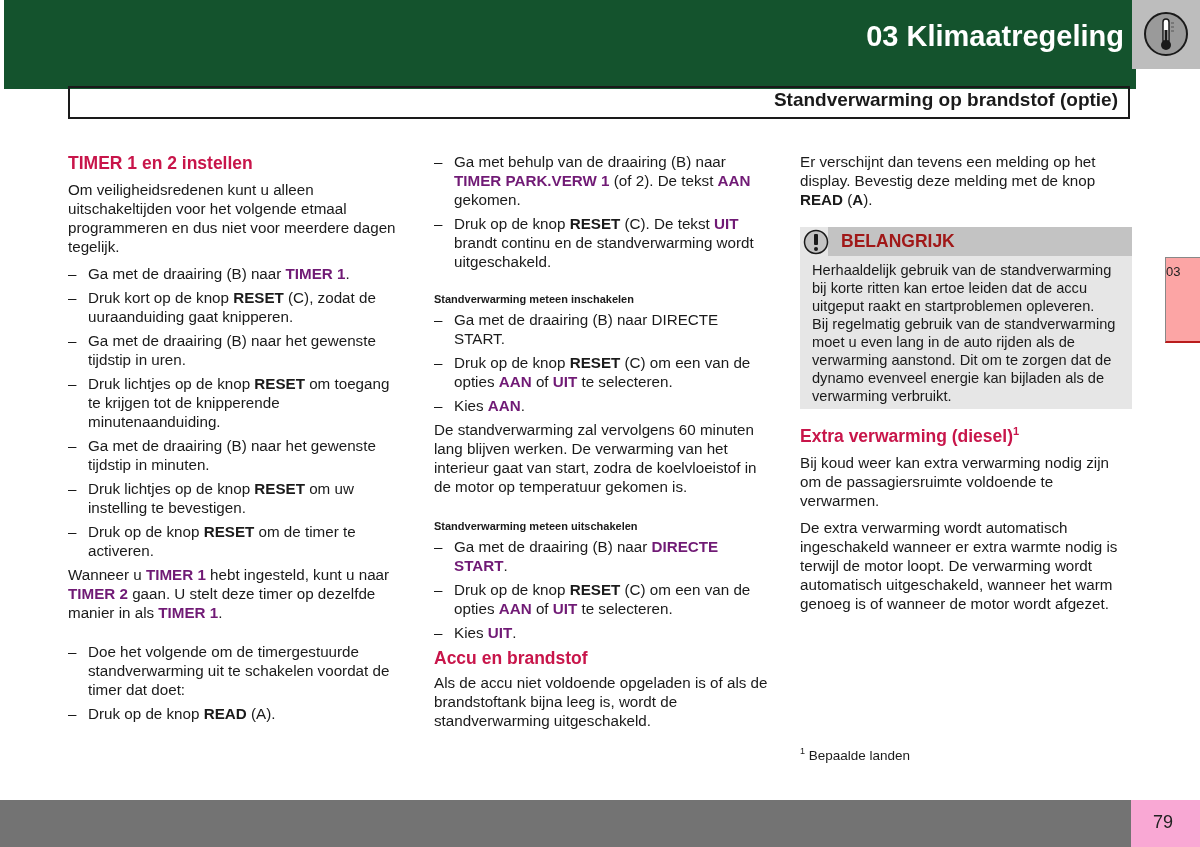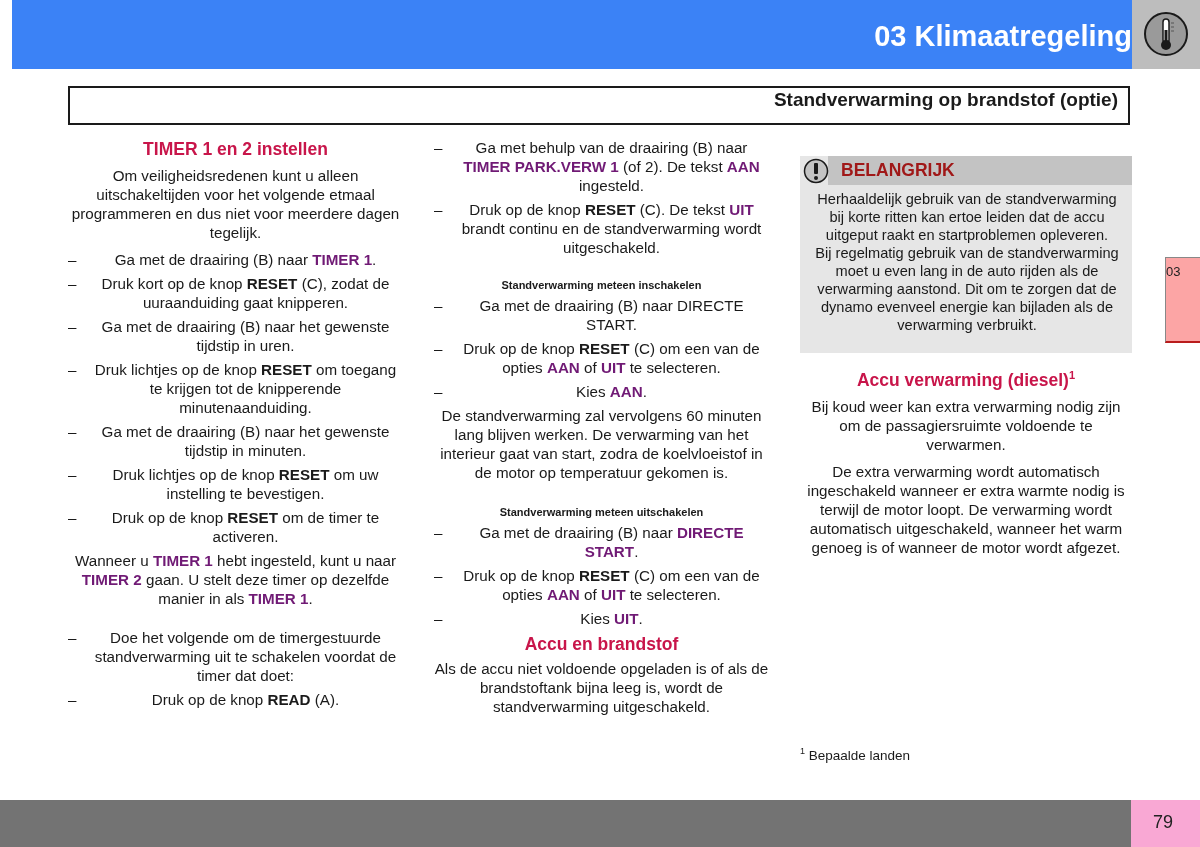--- a/index.html
+++ b/index.html
@@ -1,40 +1,40 @@
 <!DOCTYPE html>
 <html><head>
 <meta charset="utf-8">
 <style>
   html, body { margin:0; padding:0; }
   body { width:1200px; height:847px; position:relative; background:#ffffff; overflow:hidden;
          font-family:"Liberation Sans", sans-serif; color:#1a1a1a; }
-  .topbar { position:absolute; left:12px; top:0; width:1132px; height:69px; background:#3b82f6; }
+  .topbar { position:absolute; left:4px; top:0; width:1132px; height:89px; background:#14532d; }
   .topbar-title { position:absolute; right:12px; top:20px; font-size:29px; font-weight:bold; color:#ffffff; }
   .icon-box { position:absolute; left:1132px; top:0; width:68px; height:69px; background:#bdbdbd; }
   .icon-box svg { position:absolute; left:10px; top:10px; }
-  .section-box { position:absolute; left:68px; top:86px; width:1062px; height:39px; border:2px solid #1a1a1a; box-sizing:border-box; }
+  .section-box { position:absolute; left:68px; top:86px; width:1062px; height:33px; border:2px solid #1a1a1a; box-sizing:border-box; }
   .section-title { position:absolute; right:10px; top:1px; font-size:19px; font-weight:bold; color:#1a1a1a; }
-  .col { position:absolute; top:138px; font-size:15.2px; line-height:19px;text-align:center; }
+  .col { position:absolute; top:152px; font-size:15.2px; line-height:19px; }
   .c1 { left:68px; width:335px; }
   .c2 { left:434px; width:335px; }
   .c3 { left:800px; width:332px; }
   .h-red { color:#c8154a; font-weight:bold; font-size:17.5px; margin:0 0 6px 0; line-height:22px; }
   .h-bold { font-weight:bold; font-size:11px; margin:0; line-height:21px; }
   p { margin:0 0 8px 0; }
   .li { position:relative; padding-left:20px; margin-bottom:5px; }
   .li .dash { position:absolute; left:0; top:0; }
   .g { color:#701a75; font-weight:bold; }
   b { font-weight:bold; }
   .warn { margin-top:18px; background:#e6e6e6; width:332px; }
   .warn-head { position:relative; height:29px;margin-top:15px; }
   .warn-head .bar { position:absolute; left:28px; top:0; right:0; height:29px; background:#c3c3c3; }
   .warn-head .title { position:absolute; left:41px; top:5px; font-size:17.5px; font-weight:bold; color:#a01818; }
   .warn-head svg { position:absolute; left:3px; top:2px; }
-  .warn-body { padding:5px 10px 19px 12px; font-size:14.6px; line-height:18px; }
+  .warn-body { padding:5px 10px 4px 12px; font-size:14.6px; line-height:18px; }
   .sidetab { position:absolute; left:1165px; top:257px; width:49px; height:86px; background:#fca5a5; border-left:1px solid #888; border-top:1px solid #888; border-bottom:2px solid #b91c1c; box-sizing:border-box; }
   .sidetab span { position:absolute; left:0; top:6px; font-size:13px; color:#222; }
   .footnote { position:absolute; left:800px; top:746px; font-size:13.5px; }
   .footnote sup { font-size:9px; }
   .bottombar { position:absolute; left:0; top:800px; width:1131px; height:47px; background:#737373; }
   .pagebox { position:absolute; left:1131px; top:800px; width:69px; height:47px; background:#f9a8d4; }
   .pagebox span { position:absolute; left:22px; top:12px; font-size:18px; color:#222; }
   sup.s { font-size:11px; vertical-align:super; line-height:0; }
 </style>
 </head>
@@ -68,52 +68,53 @@
   <div class="li"><span class="dash">–</span><span>Druk lichtjes op de knop </span><b>RESET</b><span> om toegang te krijgen tot de knipperende minutenaanduiding.</span></div>
   <div class="li"><span class="dash">–</span><span>Ga met de draairing (B) naar het gewenste tijdstip in minuten.</span></div>
   <div class="li"><span class="dash">–</span><span>Druk lichtjes op de knop </span><b>RESET</b><span> om uw instelling te bevestigen.</span></div>
   <div class="li"><span class="dash">–</span><span>Druk op de knop </span><b>RESET</b><span> om de timer te activeren.</span></div>
   <p style="margin-bottom:20px;"><span>Wanneer u </span><span class="g">TIMER 1</span><span> hebt ingesteld, kunt u naar </span><span class="g">TIMER 2</span><span> gaan. U stelt deze timer op dezelfde manier in als </span><span class="g">TIMER 1</span><span>.</span></p>
   <div class="li"><span class="dash">–</span><span>Doe het volgende om de timergestuurde standverwarming uit te schakelen voordat de timer dat doet:</span></div>
   <div class="li"><span class="dash">–</span><span>Druk op de knop </span><b>READ</b><span> (A).</span></div>
 </div>
 
 <div class="col c2">
-  <div class="li"><span class="dash">–</span><span>Ga met behulp van de draairing (B) naar </span><span class="g">TIMER PARK.VERW 1</span><span> (of 2). De tekst </span><span class="g">AAN</span><span> ingesteld.</span></div>
+  <div class="li"><span class="dash">–</span><span>Ga met behulp van de draairing (B) naar </span><span class="g">TIMER PARK.VERW 1</span><span> (of 2). De tekst </span><span class="g">AAN</span><span> gekomen.</span></div>
   <div class="li"><span class="dash">–</span><span>Druk op de knop </span><b>RESET</b><span> (C). De tekst </span><span class="g">UIT</span><span> brandt continu en de standverwarming wordt uitgeschakeld.</span></div>
   <div class="h-bold" style="margin-top:18px;">Standverwarming meteen inschakelen</div>
   <div class="li"><span class="dash">–</span><span>Ga met de draairing (B) naar DIRECTE START.</span></div>
   <div class="li"><span class="dash">–</span><span>Druk op de knop </span><b>RESET</b><span> (C) om een van de opties </span><span class="g">AAN</span><span> of </span><span class="g">UIT</span><span> te selecteren.</span></div>
   <div class="li"><span class="dash">–</span><span>Kies </span><span class="g">AAN</span><span>.</span></div>
   <p style="margin-bottom:20px;">De standverwarming zal vervolgens 60 minuten lang blijven werken. De verwarming van het interieur gaat van start, zodra de koelvloeistof in de motor op temperatuur gekomen is.</p>
   <div class="h-bold">Standverwarming meteen uitschakelen</div>
   <div class="li"><span class="dash">–</span><span>Ga met de draairing (B) naar </span><span class="g">DIRECTE START</span><span>.</span></div>
   <div class="li"><span class="dash">–</span><span>Druk op de knop </span><b>RESET</b><span> (C) om een van de opties </span><span class="g">AAN</span><span> of </span><span class="g">UIT</span><span> te selecteren.</span></div>
   <div class="li"><span class="dash">–</span><span>Kies </span><span class="g">UIT</span><span>.</span></div>
   <div class="h-red" style="margin-bottom:4px;">Accu en brandstof</div>
   <p>Als de accu niet voldoende opgeladen is of als de brandstoftank bijna leeg is, wordt de standverwarming uitgeschakeld.</p>
 </div>
 
 <div class="col c3">
+  <p><span>Er verschijnt dan tevens een melding op het display. Bevestig deze melding met de knop </span><b>READ</b><span> (</span><b>A</b><span>).</span></p>
   <div class="warn">
     <div class="warn-head">
       <div class="bar"></div>
       <svg width="26" height="26" viewBox="0 0 26 26">
         <circle cx="13" cy="13" r="11.5" fill="#c3c3c3" stroke="#1a1a1a" stroke-width="1.5"></circle>
         <rect x="11" y="5" width="4" height="11" rx="1" fill="#1a1a1a"></rect>
         <circle cx="13" cy="20" r="2" fill="#1a1a1a"></circle>
       </svg>
       <span class="title">BELANGRIJK</span>
     </div>
     <div class="warn-body">
       <div>Herhaaldelijk gebruik van de standverwarming bij korte ritten kan ertoe leiden dat de accu uitgeput raakt en startproblemen opleveren.</div>
       <div>Bij regelmatig gebruik van de standverwarming moet u even lang in de auto rijden als de verwarming aanstond. Dit om te zorgen dat de dynamo evenveel energie kan bijladen als de verwarming verbruikt.</div>
     </div>
   </div>
-  <div class="h-red" style="margin-top:16px;"><span>Accu verwarming (diesel)</span><sup class="s">1</sup></div>
+  <div class="h-red" style="margin-top:16px;"><span>Extra verwarming (diesel)</span><sup class="s">1</sup></div>
   <p>Bij koud weer kan extra verwarming nodig zijn om de passagiersruimte voldoende te verwarmen.</p>
   <p>De extra verwarming wordt automatisch ingeschakeld wanneer er extra warmte nodig is terwijl de motor loopt. De verwarming wordt automatisch uitgeschakeld, wanneer het warm genoeg is of wanneer de motor wordt afgezet.</p>
 </div>
 
 <div class="footnote"><sup>1</sup><span> Bepaalde landen</span></div>
 
 <div class="sidetab">
     <span>03</span>
   </div>
 

